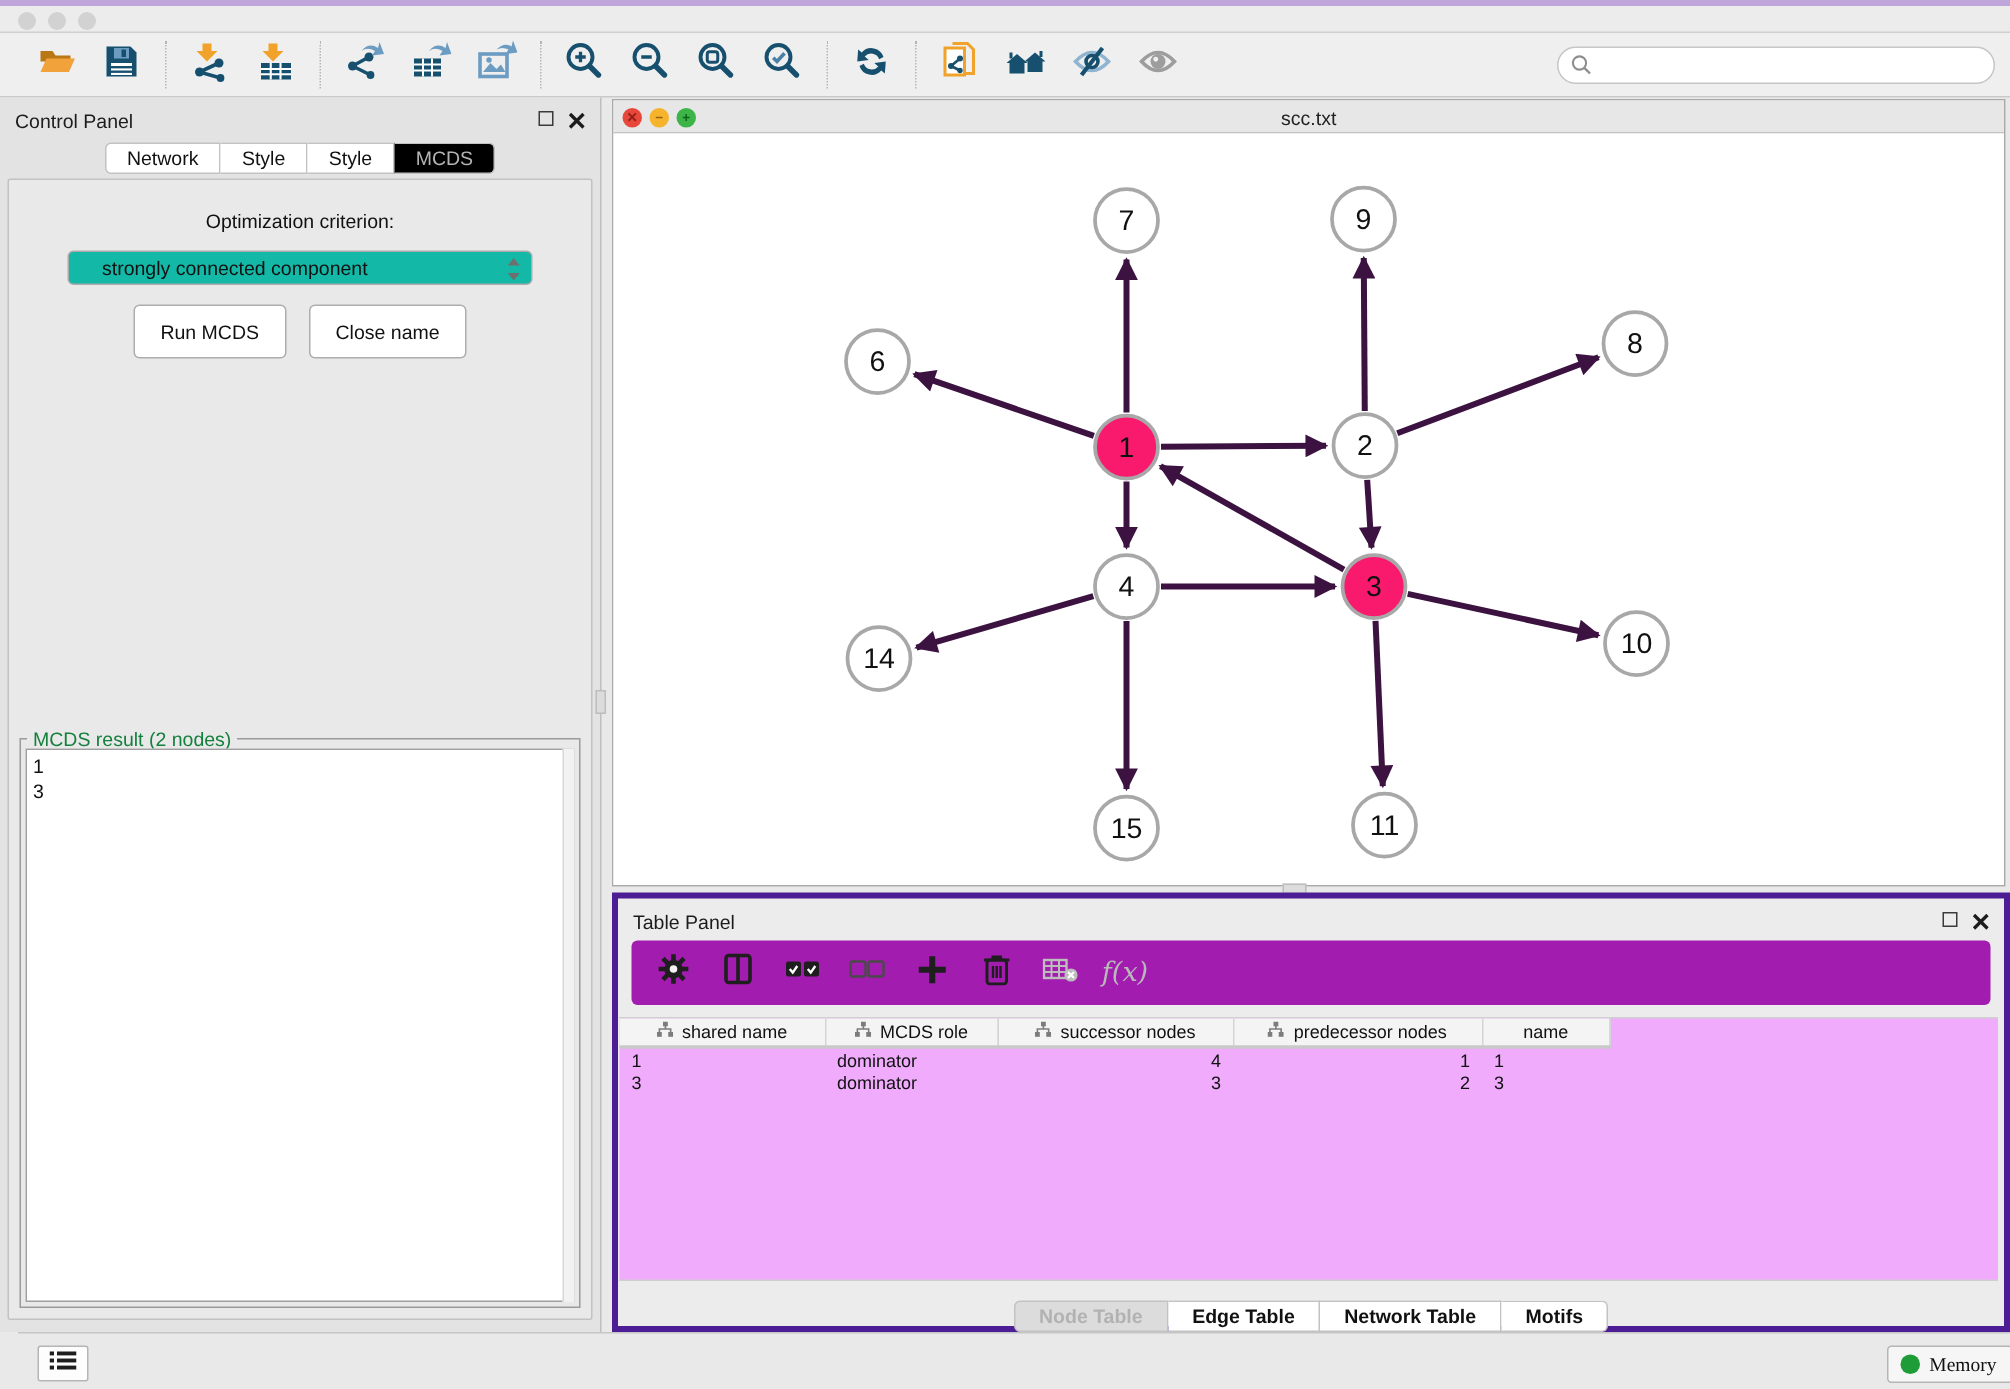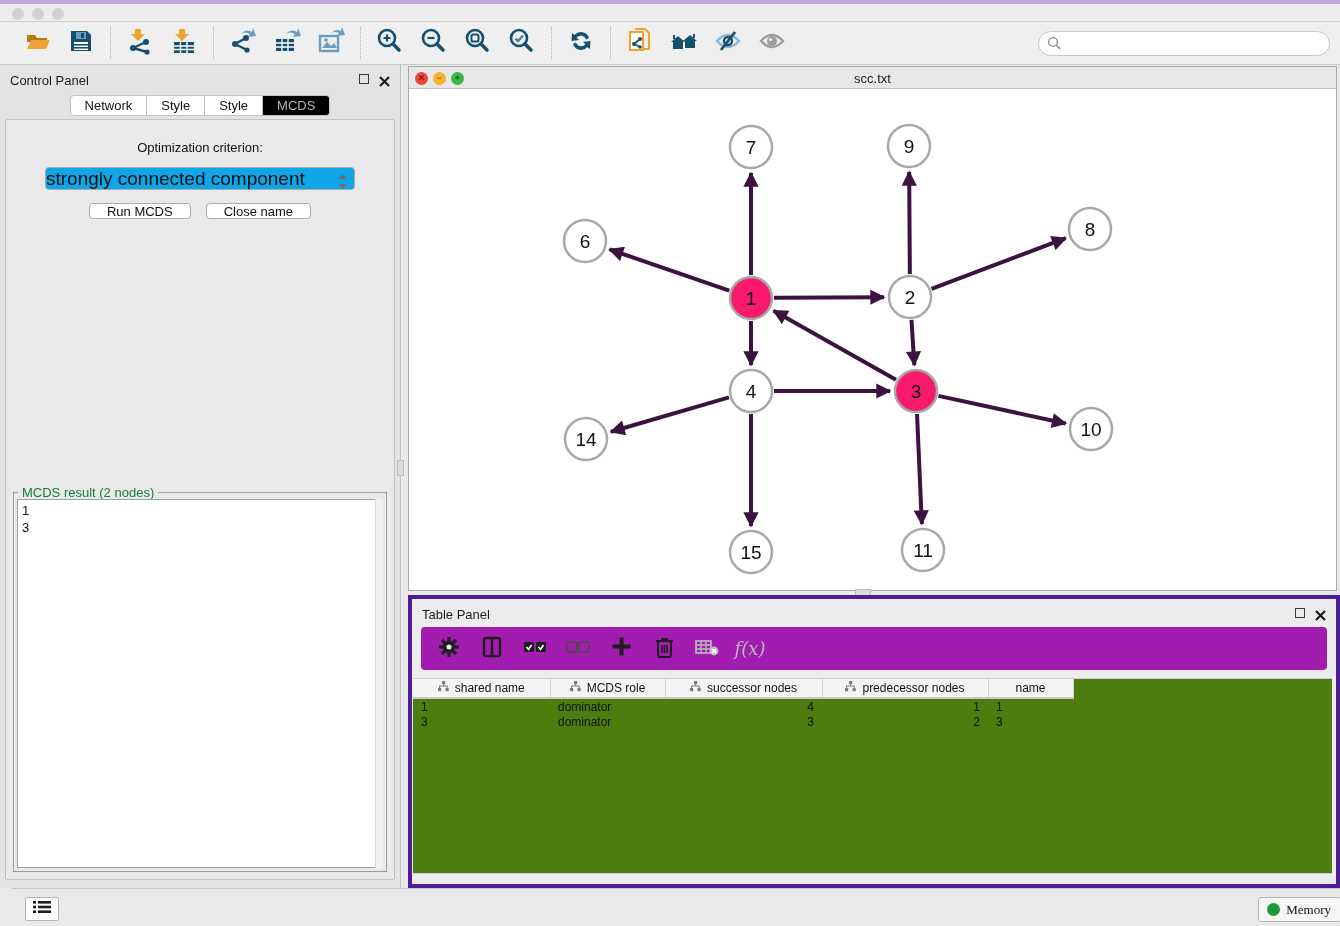--- a/index.html
+++ b/index.html
@@ -31,24 +31,24 @@
   .close-x { width:11px; height:11px; cursor:pointer; }
 
   .cp-tabs { display:flex; justify-content:center; }
   .cp-tab { height:21px; padding:0 14px; background:#fff; border:1px solid #c2c2c2; border-left:none; font-size:13px; line-height:19px; color:#111; cursor:pointer; }
   .cp-tab:first-child { border-left:1px solid #c2c2c2; border-radius:4px 0 0 4px; }
   .cp-tab:last-child { border-radius:0 4px 4px 0; }
   .cp-tab.sel { background:#000000; color:#b4b4b4; }
 
   .cp-content { position:absolute; left:5px; top:54px; width:390px; height:761px; background:#e9e9e9; border:1px solid #c2c2c2; border-radius:2px; }
   .opt-label { margin-top:20px; text-align:center; font-size:13px; color:#111; }
-  .dropdown { position:relative; margin:12px auto 0; width:310px; height:23px; background:#0ea5e9; border:1px solid #ababab; border-radius:4px; font-size:19px; line-height:21px; padding-left:0; color:#111; cursor:pointer; }
+  .dropdown { position:relative; margin:12px auto 0; width:310px; height:23px; background:#14b8a6; border:1px solid #ababab; border-radius:4px; font-size:13px; line-height:21px; padding-left:22px; color:#111; cursor:pointer; }
   .dd-arrows { position:absolute; right:7px; top:4px; }
   .btn-row { display:flex; justify-content:center; gap:15px; margin-top:13px; }
-  .push-btn { height:16px; padding:0 17px; background:#fff; border:1px solid #adadad; border-radius:4px; font-size:13px; color:#111; cursor:pointer; }
+  .push-btn { height:36px; padding:0 17px; background:#fff; border:1px solid #adadad; border-radius:4px; font-size:13px; color:#111; cursor:pointer; }
 
   .result-fieldset { position:absolute; left:7px; top:372px; width:374px; height:380px; border:1px solid #9a9a9a; }
   .result-legend { position:absolute; left:4px; top:-8px; background:#e9e9e9; padding:0 4px; font-size:13px; color:#15803d; }
   .result-area { position:absolute; left:3px; top:6px; right:3px; bottom:3px; background:#fff; border:1px solid #9f9f9f; font-size:13px; line-height:17px; padding:2px 4px; white-space:pre; color:#111; overflow:hidden; }
   .result-scroll { position:absolute; top:6px; right:3px; bottom:3px; width:8px; background:#f2f2f2; border-left:1px solid #d9d9d9; cursor:pointer; }
 
   
   .net-window { position:absolute; left:408px; top:66px; width:929px; height:525px; border:1px solid #a9a9a9; background:#fff; }
   .net-titlebar { position:relative; height:22px; background:#e7e7e7; border-bottom:1px solid #c3c3c3; }
   .net-title { position:absolute; width:100%; text-align:center; top:4px; font-size:13px; color:#222; }
@@ -60,21 +60,21 @@
 
   .splitter-dot-v { position:absolute; left:397px; top:460px; width:7px; height:16px; background:#dcdcdc; border:1px solid #bdbdbd; cursor:col-resize; }
   .splitter-dot-h { position:absolute; left:855px; top:589px; width:16px; height:7px; background:#dcdcdc; border:1px solid #bdbdbd; cursor:row-resize; }
 
   
   .table-panel { position:absolute; left:408px; top:595px; width:932px; height:293px; background:#ececec; border:4px solid #4c1d95; }
   .tp-toolbar { position:absolute; left:9px; top:28px; right:9px; height:43px; background:#a21caf; border-radius:4px; display:flex; align-items:center; gap:19px; padding-left:16px; }
   .tp-btn { width:24px; height:24px; display:flex; align-items:center; justify-content:center; cursor:pointer; }
   .fx { font-family:"DejaVu Serif", serif; font-style:italic; font-size:18px; color:#b9b9b9; }
 
-  .tp-tablewrap { position:absolute; left:1px; top:79px; right:4px; height:196px; background:#4d7c0f; border-top:1px solid #cfcfcf; border-bottom:1px solid #cfcfcf; }
+  .tp-tablewrap { position:absolute; left:1px; top:79px; right:4px; height:176px; background:#f0abfc; border-top:1px solid #cfcfcf; border-bottom:1px solid #cfcfcf; }
   table.node-table { border-collapse:collapse; font-size:12px; table-layout:fixed; }
   .node-table th { background:#f4f4f4; border-right:1px solid #d4d4d4; border-bottom:2px solid #c9c9c9; font-weight:normal; color:#111; height:19px; padding:0 6px; }
   .node-table th .th-inner { display:flex; align-items:center; justify-content:center; gap:6px; }
   .node-table td { height:16px; padding:0 8px; color:#111; }
   .node-table td.num { text-align:right; }
   .tp-tabs { position:absolute; left:0; right:0; top:268px; display:flex; justify-content:center; }
   .tp-tab { height:21px; padding:0 16px; background:#fff; border:1px solid #c2c2c2; border-left:none; font-size:13px; font-weight:bold; line-height:19px; color:#111; cursor:pointer; }
   .tp-tab:first-child { border-left:1px solid #c2c2c2; border-radius:4px 0 0 4px; }
   .tp-tab:last-child { border-radius:0 4px 4px 0; }
   .tp-tab.sel { background:#dcdcdc; color:#b2b2b2; }
@@ -476,20 +476,26 @@
           <tr>
             <td>3</td>
             <td>dominator</td>
             <td class="num">3</td>
             <td class="num">2</td>
             <td>3</td>
           </tr>
         </tbody>
     </table>
   </div>
+  <div class="tp-tabs" id="tp-tabs">
+      <div class="tp-tab sel">Node Table</div>
+      <div class="tp-tab">Edge Table</div>
+      <div class="tp-tab">Network Table</div>
+      <div class="tp-tab">Motifs</div>
+    </div>
 </div>
 
 <div class="statusbar">
   <span class="status-list-btn">
     <span><svg width="18" height="14" viewBox="0 0 18 14">
           <g fill="#1e1e1e">
             <rect x="0" y="1" width="3" height="2.6"></rect>
             <rect x="5" y="1" width="13" height="2.6"></rect>
             <rect x="0" y="5.7" width="3" height="2.6"></rect>
             <rect x="5" y="5.7" width="13" height="2.6"></rect>

